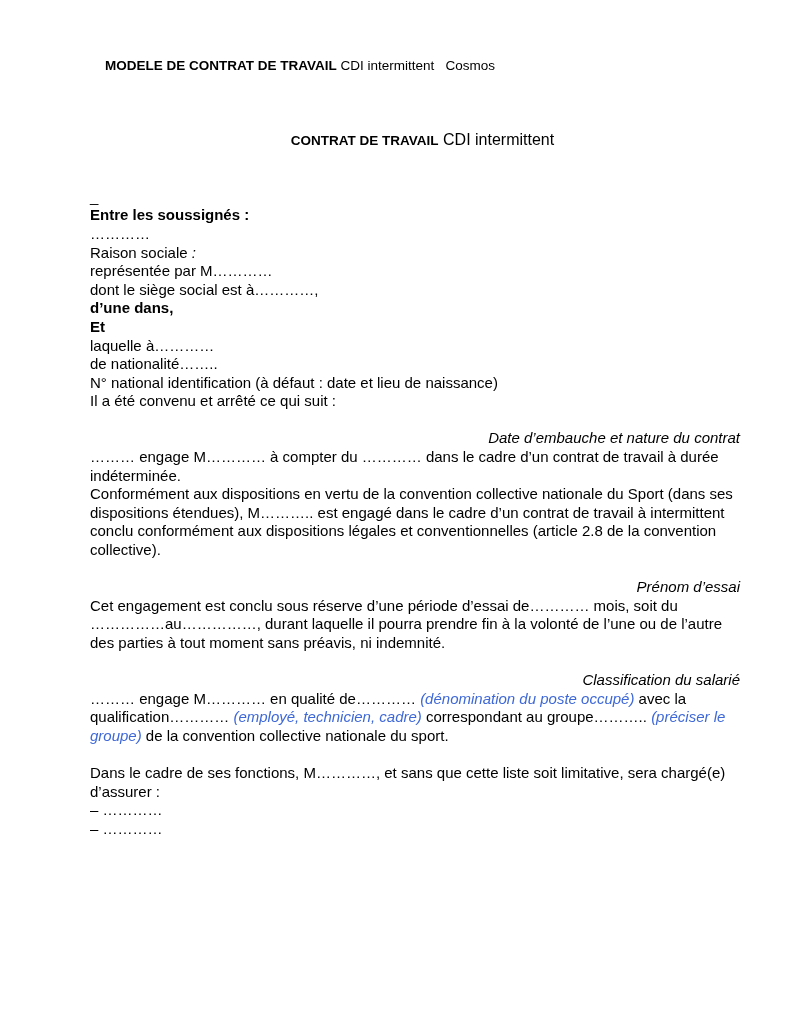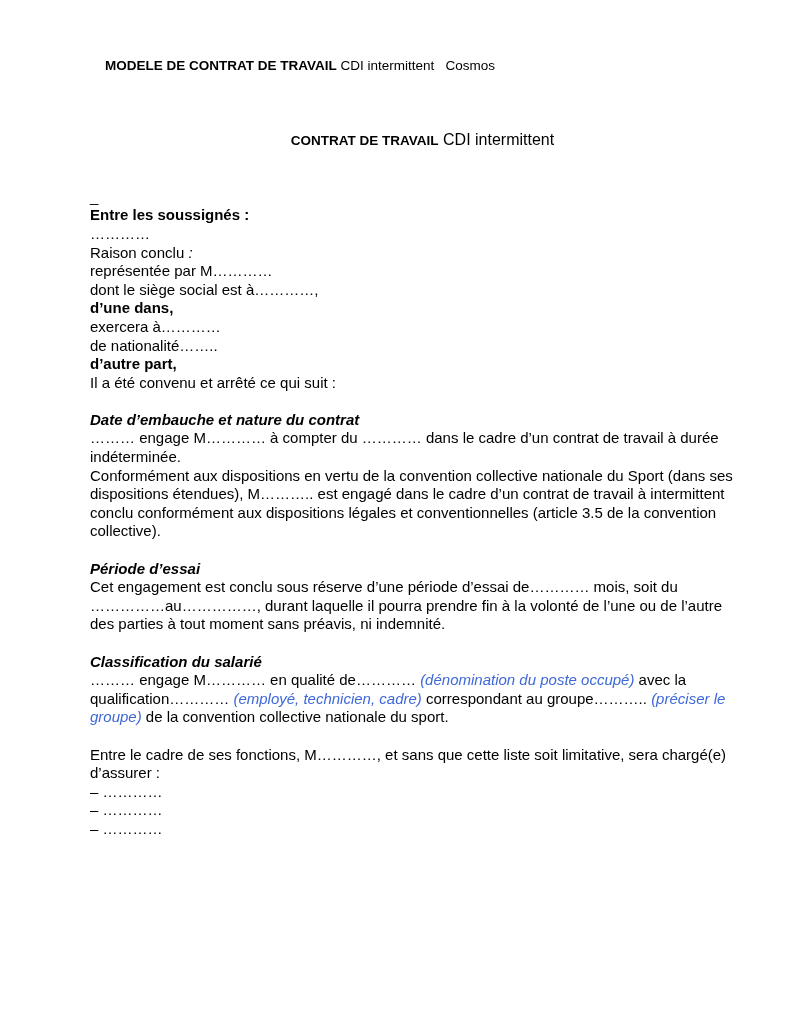--- a/index.html
+++ b/index.html
@@ -14,21 +14,21 @@
     font-size: 15px;
     line-height: 18.6px;
     color: #000000;
     overflow: hidden;
   }
   .hdr-line { font-size: 13.5px; white-space: pre-wrap; }
   .doc-title { text-align: center; font-size: 13.5px; white-space: pre-wrap; }
   .doc-title .title-rest { font-size: 16px; font-weight: normal; text-align: right; }
   .b  { font-weight: bold; }
   .i  { font-style: italic; }
-  .bi { font-weight: bold; font-style: italic; }
+  .bi { font-weight: normal; font-style: italic; text-align: right; }
   .gap { height: 18.6px; }
   .sec { margin-top: 18.6px; }
   p, .line, .h { margin: 0; padding: 0; }
   .blue { font-style: italic; }
 </style>
 </head>
 <body>
 
 <div class="page">
 
@@ -41,50 +41,51 @@
   <div class="doc-title">
     <span class="b">CONTRAT DE TRAVAIL</span><span class="title-rest"> CDI intermittent</span>
   </div>
 
   <div class="gap"></div>
 
   <div class="line">_</div>
   <div class="line b">Entre les soussignés :</div>
   <div class="line">…………</div>
   <div class="line">
-    <span>Raison conclu</span><span class="i"> :</span>
+    <span>Raison sociale</span><span class="i"> :</span>
   </div>
   <div class="line">représentée par M…………</div>
   <div class="line">dont le siège social est à…………,</div>
   <div class="line b">d’une dans,</div>
-  <div class="line">exercera à…………</div>
+  <div class="line b">Et</div>
+  <div class="line">laquelle à…………</div>
   <div class="line">de nationalité……..</div>
-  <div class="line b">d’autre part,</div>
+  <div class="line">N° national identification (à défaut : date et lieu de naissance)</div>
   <div class="line">Il a été convenu et arrêté ce qui suit :</div>
 
   <div class="sec">
     <div class="h bi">Date d’embauche et nature du contrat</div>
     <p>……… engage M………… à compter du ………… dans le cadre d’un contrat de travail à durée indéterminée.</p>
-    <p>Conformément aux dispositions en vertu de la convention collective nationale du Sport (dans ses dispositions étendues), M……….. est engagé dans le cadre d’un contrat de travail à intermittent conclu conformément aux dispositions légales et conventionnelles (article 3.5 de la convention collective).</p>
+    <p>Conformément aux dispositions en vertu de la convention collective nationale du Sport (dans ses dispositions étendues), M……….. est engagé dans le cadre d’un contrat de travail à intermittent conclu conformément aux dispositions légales et conventionnelles (article 2.8 de la convention collective).</p>
   </div>
 
   <div class="sec">
-    <div class="h bi">Période d’essai</div>
+    <div class="h bi">Prénom d’essai</div>
     <p>Cet engagement est conclu sous réserve d’une période d’essai de………… mois, soit du ……………au……………, durant laquelle il pourra prendre fin à la volonté de l’une ou de l’autre des parties à tout moment sans préavis, ni indemnité.</p>
   </div>
 
   <div class="sec">
     <div class="h bi">Classification du salarié</div>
     <p>
       <span>……… engage M………… en qualité de………… </span><span class="blue" style="color: rgb(62, 104, 216);">(dénomination du poste occupé)</span><span> avec la qualification………… </span><span class="blue" style="color: rgb(62, 104, 216);">(employé, technicien, cadre)</span><span> correspondant au groupe……….. </span><span class="blue" style="color: rgb(62, 104, 216);">(préciser le groupe)</span><span> de la convention collective nationale du sport.</span>
     </p>
   </div>
 
   <div class="sec">
-    <p>Entre le cadre de ses fonctions, M…………, et sans que cette liste soit limitative, sera chargé(e) d’assurer :</p>
+    <p>Dans le cadre de ses fonctions, M…………, et sans que cette liste soit limitative, sera chargé(e) d’assurer :</p>
     <div class="line">– …………</div>
     <div class="line">– …………</div>
     <div class="line">– …………</div>
   </div>
 
   <div class="sec">
     <div class="h bi">Lieu(x) de travail</div>
 
   </div>
 

